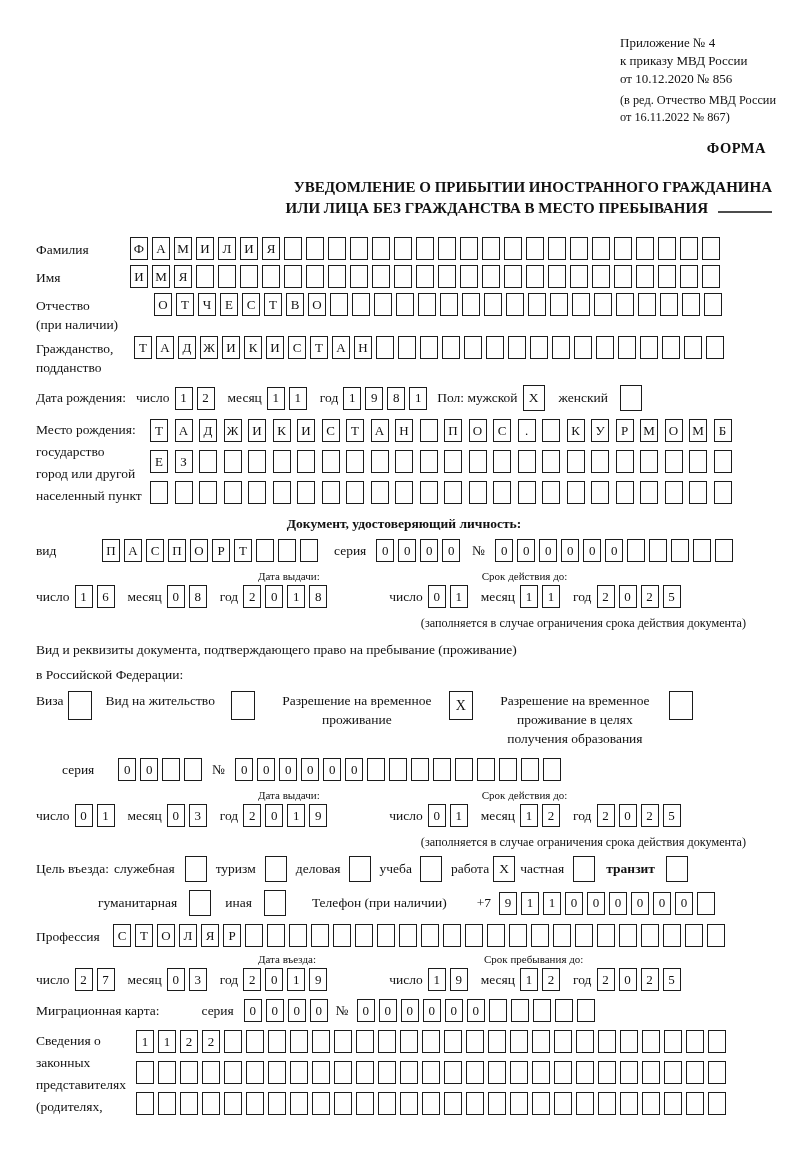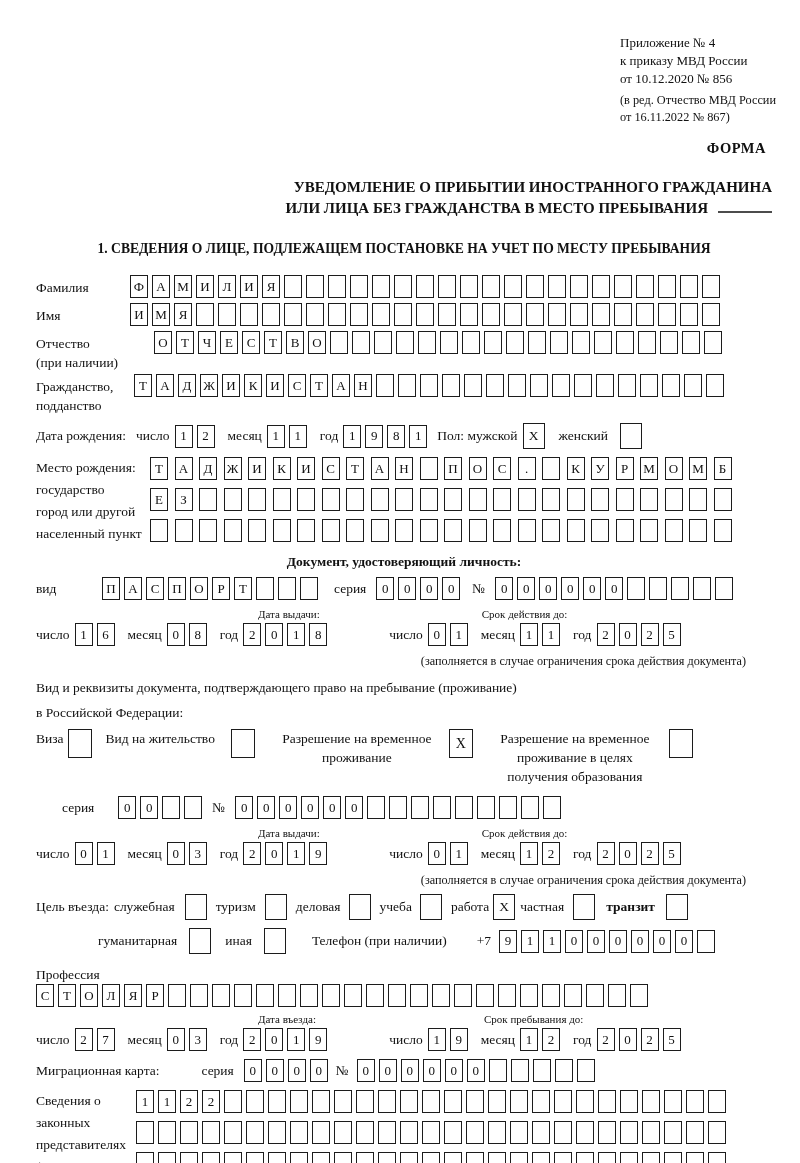--- a/index.html
+++ b/index.html
@@ -47,21 +47,20 @@
     <div class="ed">от 16.11.2022 № 867)</div>
   </div>
 
   <div class="forma">ФОРМА</div>
 
   <div class="title">
     <div>УВЕДОМЛЕНИЕ О ПРИБЫТИИ ИНОСТРАННОГО ГРАЖДАНИНА</div>
     <div><span>ИЛИ ЛИЦА БЕЗ ГРАЖДАНСТВА В МЕСТО ПРЕБЫВАНИЯ</span><span class="blankline"></span></div>
   </div>
 
-  <div class="sechead">1. СВЕДЕНИЯ О ЛИЦЕ, ПОДЛЕЖАЩЕМ ПОСТАНОВКЕ НА УЧЕТ ПО МЕСТУ ПРЕБЫВАНИЯ</div>
 
   <div class="formbody">
 
     <div class="frow">
       <div class="flabel" style="width:94px;">Фамилия</div>
       <div class="cells">
           <span class="cell">Ф</span>
           <span class="cell">А</span>
           <span class="cell">М</span>
           <span class="cell">И</span>
@@ -528,21 +527,21 @@
           <span class="cell">0</span>
           <span class="cell">0</span>
           <span class="cell">0</span>
           <span class="cell">0</span>
           <span class="cell">0</span>
           <span class="cell">0</span>
           <span class="cell"></span>
         </span>
     </div>
 
-    <div class="frow" style="margin-bottom:4px;flex-direction:column;">
+    <div class="frow" style="margin-bottom:4px;">
       <div class="flabel" style="width:77px;">Профессия</div>
       <div class="cells">
           <span class="cell">С</span>
           <span class="cell">Т</span>
           <span class="cell">О</span>
           <span class="cell">Л</span>
           <span class="cell">Я</span>
           <span class="cell">Р</span>
           <span class="cell"></span>
           <span class="cell"></span>

